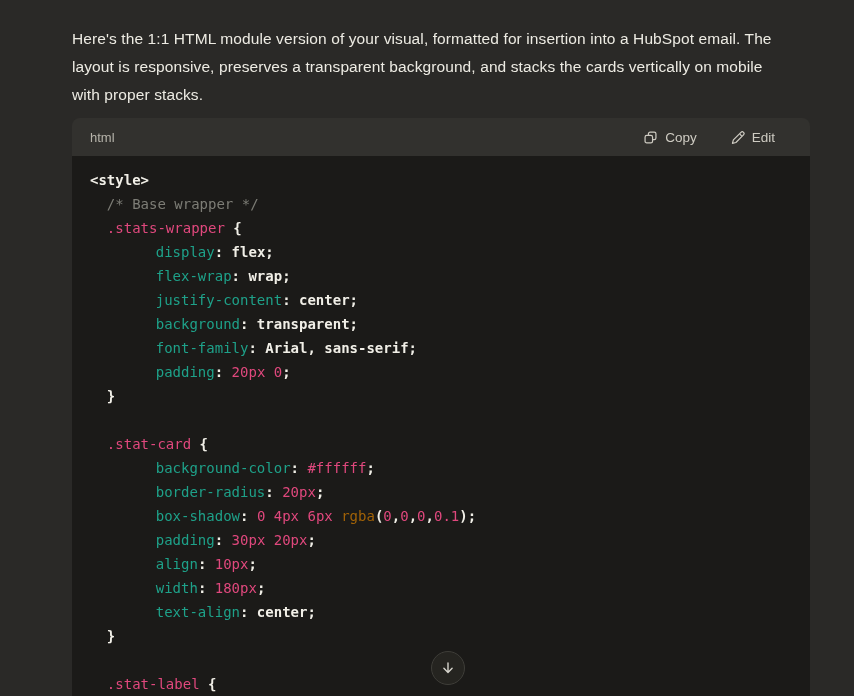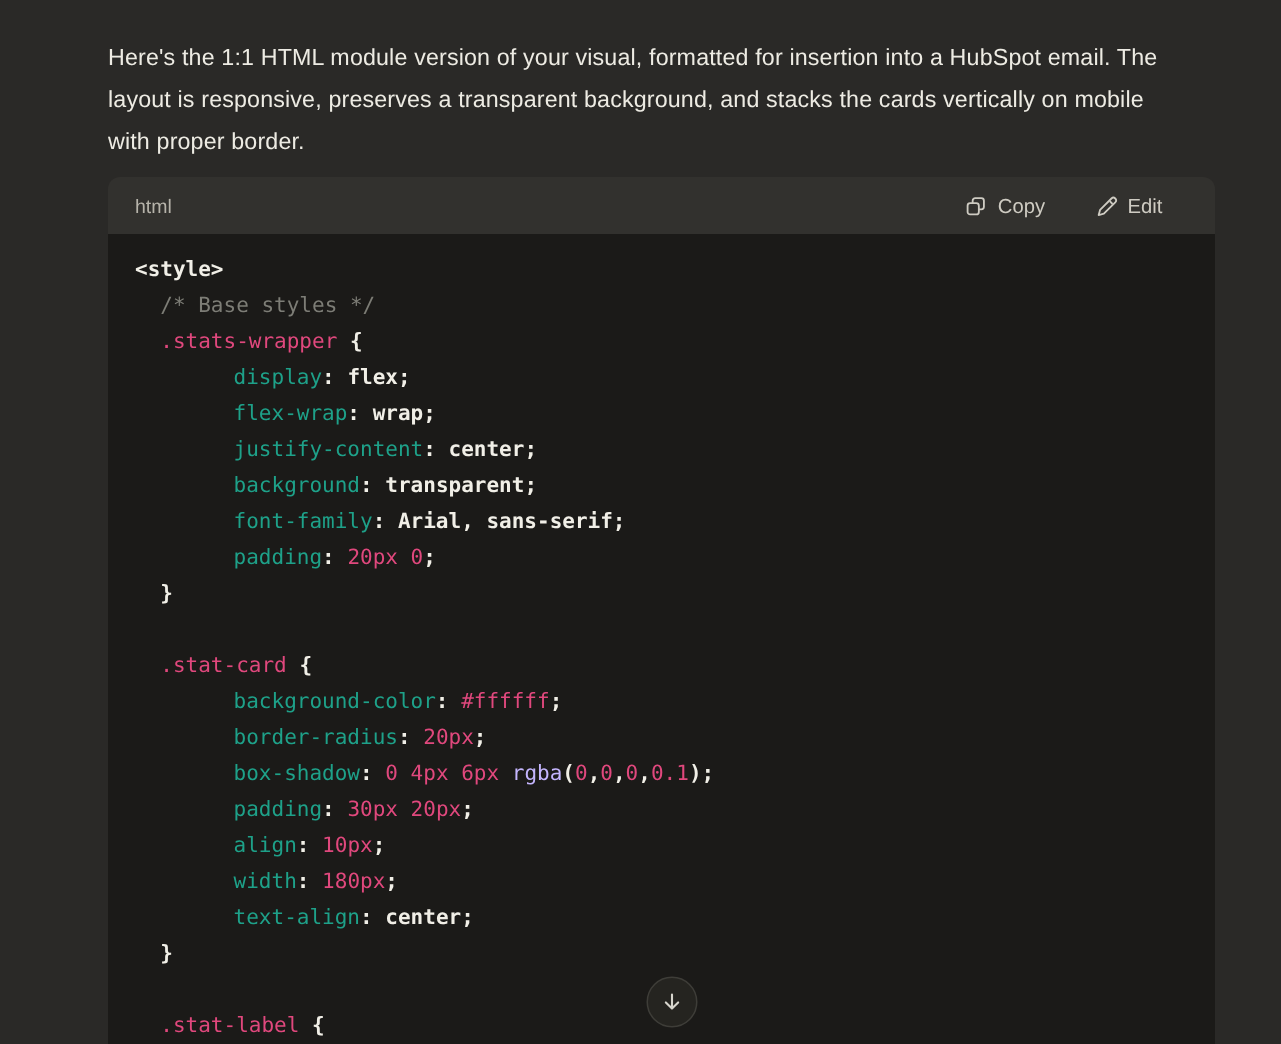--- a/index.html
+++ b/index.html
@@ -80,21 +80,21 @@
     font-size: 14px;
     line-height: 24px;
     white-space: pre;
     color: #f1efe7;
   }
   .tok-pln { color: #f1efe7; font-weight: bold; }
   .tok-com { color: #7d7d76; }
   .tok-sel { color: #e0487d; }
   .tok-num { color: #e0487d; }
   .tok-prp { color: #1ea189; margin-left: 32px; }
-  .tok-fn  { color: #c4b5fd; }
+  .tok-fn  { color: #a16207; }
 
   
   .scroll-btn {
     position: absolute;
     left: 431px;
     top: 651px;
     width: 34px;
     height: 34px;
     border-radius: 50%;
     background: #252420;
@@ -106,21 +106,21 @@
     z-index: 5;
   }
   .scroll-btn svg { display: block; }
 </style>
 </head>
 <body>
 
 <div class="assistant-text">
   <div class="msg-line">Here's the 1:1 HTML module version of your visual, formatted for insertion into a HubSpot email. The</div>
   <div class="msg-line">layout is responsive, preserves a transparent background, and stacks the cards vertically on mobile</div>
-  <div class="msg-line">with proper border.</div>
+  <div class="msg-line">with proper stacks.</div>
 </div>
 
 <div class="code-block">
   <div class="code-header">
     <span class="lang-label">html</span>
     <div class="header-actions">
       <button class="action-btn">
         <span>
           <svg width="15" height="15" viewBox="0 0 16 16">
             <rect x="5.8" y="2.2" width="8" height="8" rx="1.8" fill="none" stroke="currentColor" stroke-width="1.3"></rect>
@@ -135,21 +135,21 @@
             <path d="M11.7 2.5a1.9 1.9 0 0 1 2.7 2.7L6.3 13.3l-3.7 1 1-3.7z" fill="none" stroke="currentColor" stroke-width="1.3" stroke-linejoin="round"></path>
             <path d="M10.5 4.4l2 2" fill="none" stroke="currentColor" stroke-width="1.3"></path>
           </svg>
         </span>
         <span>Edit</span>
       </button>
     </div>
   </div>
   <div class="code-body">
       <div class="code-line"><span class="tok-pln">&lt;style&gt;</span></div>
-      <div class="code-line"><span class="tok-com">  /* Base styles */</span></div>
+      <div class="code-line"><span class="tok-com">  /* Base wrapper */</span></div>
       <div class="code-line"><span class="tok-pln">  </span><span class="tok-sel">.stats-wrapper</span><span class="tok-pln"> {</span></div>
       <div class="code-line"><span class="tok-pln">    </span><span class="tok-prp">display</span><span class="tok-pln">: flex;</span></div>
       <div class="code-line"><span class="tok-pln">    </span><span class="tok-prp">flex-wrap</span><span class="tok-pln">: wrap;</span></div>
       <div class="code-line"><span class="tok-pln">    </span><span class="tok-prp">justify-content</span><span class="tok-pln">: center;</span></div>
       <div class="code-line"><span class="tok-pln">    </span><span class="tok-prp">background</span><span class="tok-pln">: transparent;</span></div>
       <div class="code-line"><span class="tok-pln">    </span><span class="tok-prp">font-family</span><span class="tok-pln">: Arial, sans-serif;</span></div>
       <div class="code-line"><span class="tok-pln">    </span><span class="tok-prp">padding</span><span class="tok-pln">: </span><span class="tok-num">20px 0</span><span class="tok-pln">;</span></div>
       <div class="code-line"><span class="tok-pln">  }</span></div>
       <div class="code-line">&nbsp;</div>
       <div class="code-line"><span class="tok-pln">  </span><span class="tok-sel">.stat-card</span><span class="tok-pln"> {</span></div>

